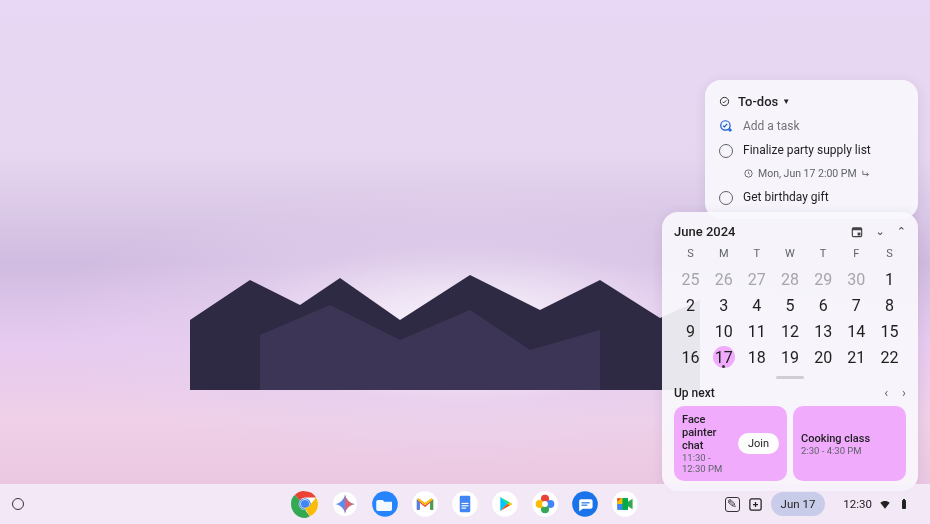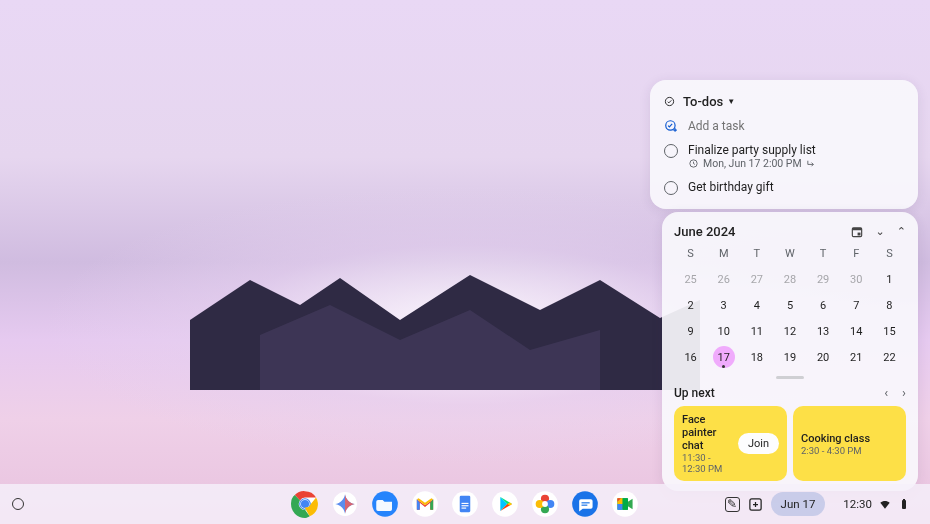--- a/index.html
+++ b/index.html
@@ -8,52 +8,52 @@
     position: relative;
     background:
       radial-gradient(ellipse 600px 200px at 50% 62%, rgba(255,255,255,0.85) 0%, rgba(230,210,240,0.5) 40%, rgba(200,180,230,0.0) 70%),
       linear-gradient(to bottom, #e9d8f5 0%, #e6d6ef 30%, #d0bce0 50%, #e6caf0 65%, #efd0e8 80%, #e8c2de 100%);
   }
   
   .mountains { position:absolute; left:0; right:0; top:250px; height:140px; pointer-events:none; }
   .mountains svg { width:100%; height:100%; }
   
   .panel { position:absolute; right:12px; background: rgba(248,247,252,0.92); border-radius:16px; box-shadow: 0 2px 12px rgba(60,40,90,0.10); font-size:12px; color:#1f1f1f; }
-  .todos { top:80px; width:268px; padding:14px 14px 14px 14px; }
+  .todos { top:80px; width:213px; padding:14px 14px 14px 14px; }
   .cal { top:212px; width:256px; padding:12px 12px 10px 12px; }
   .row { display:flex; align-items:center; gap:10px; }
   .todo-header { gap:8px; font-weight:500; font-size:13px; margin-bottom:10px; }
   .caret { font-size:8px; margin-left:-4px; }
   .addtask { color:#737373; font-size:12px; margin-bottom:10px; cursor:pointer; }
   .task { align-items:flex-start; margin-bottom:10px; }
   .task:last-child { margin-bottom:0; }
   .radio { width:14px; height:14px; border:1.5px solid #5f6368; border-radius:50%; flex-shrink:0; margin-top:1px; }
-  .task-body { display:flex; flex-direction:column; gap:0; }
+  .task-body { display:flex; flex-direction:column; gap:10px; }
   .task-title { font-size:12px; }
   .task-date { display:flex; align-items:center; gap:4px; font-size:10.5px; color:#5f6368; }
   .smallicon { width:11px; height:11px; }
   
   .cal-header { display:flex; align-items:center; justify-content:space-between; margin-bottom:8px; }
   .cal-title { font-size:13px; font-weight:500; }
   .cal-controls { display:flex; align-items:center; gap:12px; color:#444; }
   .cal-controls span { cursor:pointer; font-size:12px; }
   .dowrow, .wrow { display:grid; grid-template-columns: repeat(7, 1fr); text-align:center; }
   .dowrow { font-size:11px; color:#5f6368; margin-bottom:6px; }
-  .wrow { font-size:11px; row-gap:0; }
+  .wrow { font-size:16px; row-gap:0; }
   .daycell { height:26px; display:flex; align-items:center; justify-content:center; position:relative; cursor:pointer; }
   .daycell.other { color:#a6a6aa; }
   .daycell.today .pill { width:22px; height:22px; border-radius:50%; background:#f0abfc; display:flex; align-items:center; justify-content:center; }
   .daycell.today::after { content:""; position:absolute; bottom:2px; width:3px; height:3px; border-radius:50%; background:#333; }
   .divider { height:3px; width:28px; background:#cfcfd3; border-radius:2px; margin:6px auto 6px auto; }
   .upnext-row { display:flex; align-items:center; justify-content:space-between; margin-bottom:6px; }
   .upnext-title { font-size:12px; font-weight:500; }
   .nav-arrows { display:flex; gap:14px; color:#5f6368; font-size:13px; }
   .nav-arrows span { cursor:pointer; }
   .events { display:flex; gap:6px; }
-  .evcard { flex:1; background:#fde047; border-radius:10px; padding:7px 8px; display:flex; align-items:center; gap:6px; }
+  .evcard { flex:1; background:#f0abfc; border-radius:10px; padding:7px 8px; display:flex; align-items:center; gap:6px; }
   .evcard .evbody { flex:1; }
   .ev-title { font-size:11px; font-weight:500; }
   .ev-time { font-size:9.5px; color:#5f6368; }
   .joinbtn { background:#fdfdfe; border-radius:14px; padding:4px 10px; font-size:11px; cursor:pointer; }
   
   .shelf { position:absolute; left:0; right:0; bottom:0; height:40px; background: rgba(245,240,250,0.82); display:flex; align-items:center; justify-content:center; }
   .launcher { position:absolute; left:12px; width:12px; height:12px; border:1.5px solid #333; border-radius:50%; cursor:pointer; }
   .appicons { display:flex; gap:12px; align-items:center; }
   .appicon { width:28px; height:28px; border-radius:50%; display:flex; align-items:center; justify-content:center; cursor:pointer; overflow:hidden; }
   .tray { position:absolute; right:10px; display:flex; align-items:center; gap:8px; font-size:11.5px; color:#222; }

